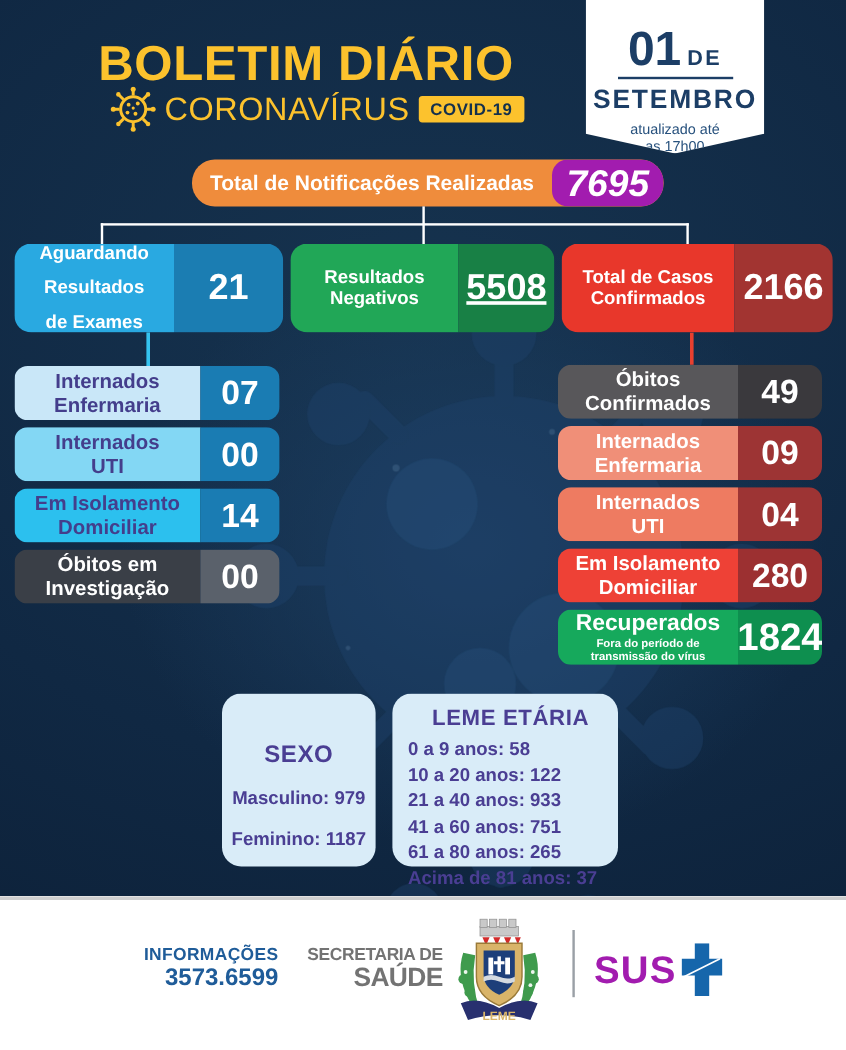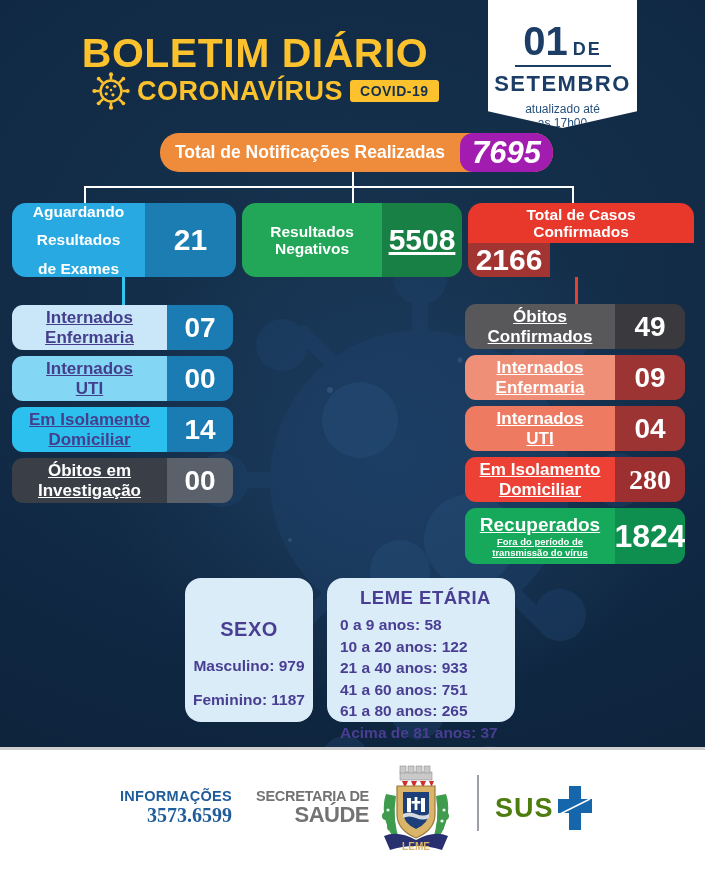--- a/index.html
+++ b/index.html
@@ -10,21 +10,21 @@
       radial-gradient(ellipse 420px 360px at 56% 52%, #1c3d60 0%, rgba(22,48,77,.0) 70%),
       radial-gradient(ellipse 900px 700px at 50% 30%, #16334f 0%, #102843 55%, #0c1f36 100%);
   }
   
   .virus-art{position:absolute;left:170px;top:240px;width:500px;height:560px;opacity:.85;pointer-events:none;}
   
   .main-title{position:absolute;left:40px;top:30px;width:430px;text-align:center;
     color:#fcc22d;font-size:41px;font-weight:800;letter-spacing:.5px;white-space:nowrap;}
   .subtitle-row{position:absolute;left:92px;top:72px;display:flex;align-items:center;gap:7px;}
   .virus-icon{width:38px;height:38px;}
-  .subtitle{color:#fcc22d;font-size:27px;font-weight:700;letter-spacing:.5px;}
+  .subtitle{color:#fcc22d;font-size:27px;font-weight:400;letter-spacing:.5px;}
   .covid-badge{background:#fcc22d;color:#14304d;font-size:14px;font-weight:800;
     padding:3px 10px;border-radius:3px;letter-spacing:.5px;}
   
   .ribbon{position:absolute;left:488px;top:0;width:149px;height:128px;background:#ffffff;
     clip-path:polygon(0 0,100% 0,100% 87%,50% 100%,0 87%);
     text-align:center;color:#1c3e66;padding-top:24px;box-sizing:border-box;}
   .ribbon .day-row{display:flex;justify-content:center;align-items:baseline;gap:5px;}
   .ribbon .day{font-size:40px;font-weight:800;line-height:34px;}
   .ribbon .de{font-size:18px;font-weight:600;letter-spacing:2px;}
   .ribbon .rule{width:96px;height:2px;background:#1c3e66;margin:5px auto 4px;}
@@ -43,60 +43,60 @@
   
   .stat{position:absolute;display:flex;border-radius:11px;overflow:hidden;}
   .stat .stat-label{flex:1;display:flex;flex-direction:column;align-items:center;justify-content:center;
     font-weight:800;line-height:1.12;text-align:center;}
   .stat .stat-value{display:flex;align-items:center;justify-content:center;
     color:#fff;font-weight:800;}
   .big{top:203px;height:74px;border-radius:14px;}
   .big .stat-label{color:#fff;font-size:15.5px;}
   .big .stat-value{font-size:30px;}
   .small{left:12px;width:221px;height:45px;}
-  .small .stat-label{font-size:17px;text-decoration:underline;}
+  .small .stat-label{font-size:17px;}
   .small .stat-value{width:66px;font-size:28px;}
   .rcol{left:465px;width:220px;}
   .rcol .stat-value{width:70px;}
   
   .s1 .stat-label{background:#29a9e1;justify-content:space-between;} .s1 .stat-value{background:#1b7db2;width:91px;}
   .s2 .stat-label{background:#21a757;} .s2 .stat-value{background:#188045;width:80px;text-decoration:underline;}
   .s3 .stat-label{background:#e8372b;} .s3 .stat-value{background:#a23431;width:82px;}
   .l1 .stat-label{background:#c9e7f8;color:#443e8c;} .l1 .stat-value{background:#1a7cb3;}
   .l2 .stat-label{background:#83d7f4;color:#443e8c;} .l2 .stat-value{background:#1a7cb3;}
   .l3 .stat-label{background:#2cc0ee;color:#443e8c;} .l3 .stat-value{background:#1a7cb3;}
   .l4 .stat-label{background:#3a3f47;color:#ffffff;} .l4 .stat-value{background:#5a616b;}
   .r1 .stat-label{background:#58575a;color:#fff;} .r1 .stat-value{background:#3a393d;}
   .r2 .stat-label{background:#f08f78;color:#fff;} .r2 .stat-value{background:#9d3434;}
   .r3 .stat-label{background:#ee7b61;color:#fff;} .r3 .stat-value{background:#9d3434;}
-  .r4 .stat-label{background:#ee4136;color:#fff;} .r4 .stat-value{background:#9c3031;font-family:Liberation Serif, serif;}
+  .r4 .stat-label{background:#ee4136;color:#fff;} .r4 .stat-value{background:#9c3031;}
   .r5 .stat-label{background:#16a95c;color:#fff;} .r5 .stat-value{background:#0e8f4f;font-size:32px;}
   .r5 .main-line{font-size:19px;} .r5 .sub-line{font-size:9.5px;line-height:11px;font-weight:700;}
   
   .demo{position:absolute;top:578px;height:144px;background:#d9ecf8;border-radius:16px;
     color:#4a3e93;font-weight:800;box-sizing:border-box;}
   .demo-sex{left:185px;width:128px;text-align:center;padding-top:40px;}
   .demo-sex .demo-title{font-size:20px;letter-spacing:.5px;}
   .demo-sex .demo-row{font-size:15.5px;margin-top:16px;}
   .demo-age{left:327px;width:188px;padding:9px 0 0 13px;}
   .demo-age .demo-title{font-size:18.5px;text-align:center;letter-spacing:.5px;margin-bottom:5px;margin-left:-4px;}
   .demo-age .demo-row{font-size:15.5px;line-height:21.5px;}
   
   .footer{position:absolute;left:0;top:747px;width:705px;height:128px;background:#ffffff;
     border-top:3px solid #cfcfcf;box-sizing:border-box;}
   .foot-info{position:absolute;left:100px;top:38px;width:132px;text-align:right;color:#1f5c99;}
   .foot-info .fi-label{font-size:14.5px;font-weight:800;letter-spacing:.3px;}
-  .foot-info .fi-phone{font-size:20px;font-weight:800;font-family:Liberation Serif, serif;}
+  .foot-info .fi-phone{font-size:20px;font-weight:800;}
   .foot-sec{position:absolute;left:245px;top:38px;width:124px;text-align:right;color:#737373;}
   .foot-sec .fs-1{font-size:14.5px;font-weight:600;letter-spacing:-.3px;}
   .foot-sec .fs-2{font-size:22px;font-weight:800;letter-spacing:-.5px;margin-top:-2px;}
   .crest{position:absolute;left:376px;top:14px;width:80px;height:96px;}
   .foot-divider{position:absolute;left:477px;top:25px;width:2px;height:56px;background:#9aa0a6;}
   .foot-sus{position:absolute;left:495px;top:36px;display:flex;align-items:center;gap:4px;}
-  .foot-sus .sus-text{color:#4d7c0f;font-size:27px;font-weight:800;letter-spacing:1px;}
+  .foot-sus .sus-text{color:#a21caf;font-size:32px;font-weight:800;letter-spacing:1px;}
   .sus-cross{width:34px;height:44px;}
 </style>
 </head>
 <body>
 
 <div class="page">
 
   <svg class="virus-art" viewBox="0 0 500 560">
     <g fill="#20436a" opacity="0.55">
       <circle cx="250" cy="240" r="150"></circle>
@@ -204,21 +204,21 @@
     </div>
     <div class="stat-value">21</div>
   </div>
   <div class="stat big s2" style="left:242px;width:220px;">
     <div class="stat-label">
       <span>Resultados</span>
       <span>Negativos</span>
     </div>
     <div class="stat-value">5508</div>
   </div>
-  <div class="stat big s3" style="left:468px;width:226px;flex-direction:column;">
+  <div class="stat big s3" style="left:468px;width:226px;">
     <div class="stat-label">
       <span>Total de Casos</span>
       <span>Confirmados</span>
     </div>
     <div class="stat-value">2166</div>
   </div>
 
   <div class="stat small l1" style="top:305px;">
     <div class="stat-label">
       <span>Internados</span>
@@ -269,21 +269,21 @@
     </div>
     <div class="stat-value">04</div>
   </div>
   <div class="stat small rcol r4" style="top:457px;">
     <div class="stat-label">
       <span>Em Isolamento</span>
       <span>Domiciliar</span>
     </div>
     <div class="stat-value">280</div>
   </div>
-  <div class="stat small rcol r5" style="top:508px;height:56px;">
+  <div class="stat small rcol r5" style="top:508px;height:46px;">
     <div class="stat-label">
       <span class="main-line">Recuperados</span>
       <span class="sub-line">Fora do período de</span>
       <span class="sub-line">transmissão do vírus</span>
     </div>
     <div class="stat-value">1824</div>
   </div>
 
   <div class="demo demo-sex">
     <div class="demo-title">SEXO</div>

